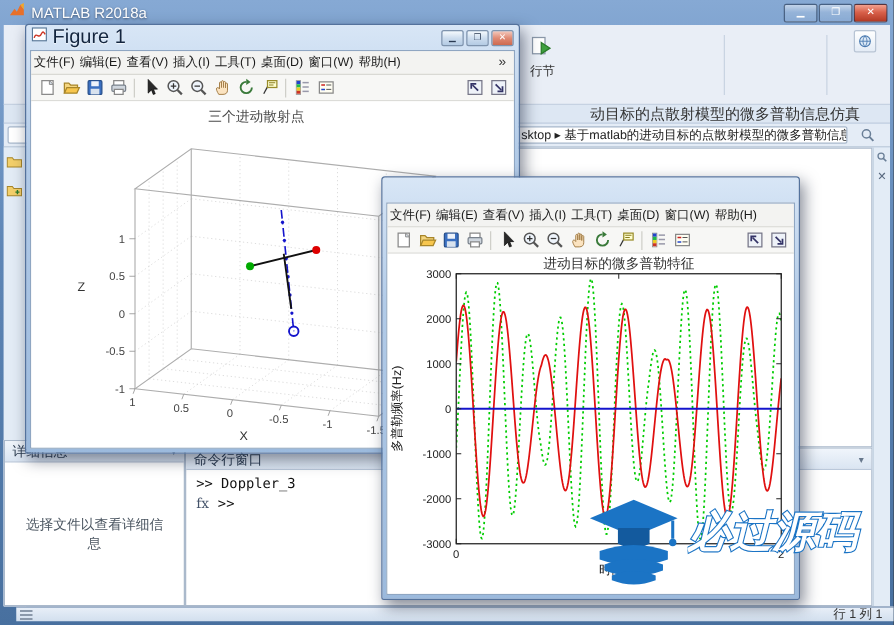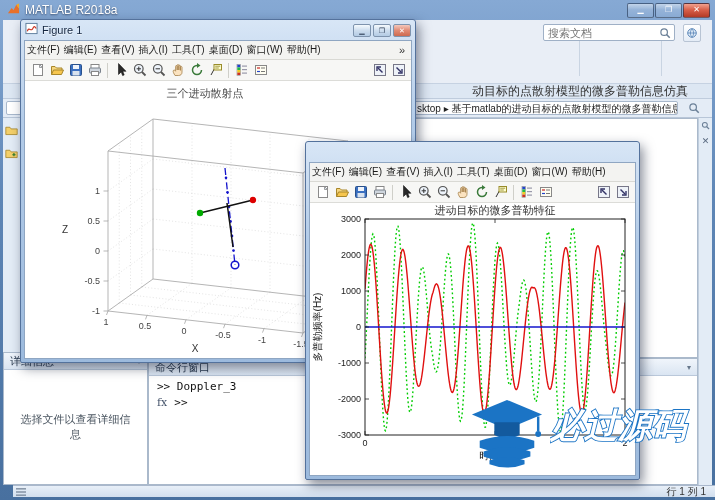--- a/index.html
+++ b/index.html
@@ -41,21 +41,21 @@
   .cw-pr{margin-left:7px;}
   .mw-statusbar{position:absolute;left:13px;top:485px;width:709px;height:12px;background:linear-gradient(#e8eff8,#d2dfee);border-top:1px solid #aab8cc;box-sizing:border-box;display:flex;align-items:center;font-size:10px;color:#333;}
   .sb-toggle{margin-left:2px;display:flex;align-items:center;}
   .sb-pos{margin-left:auto;margin-right:16px;line-height:11px;}
   
   .figwin{position:absolute;background:linear-gradient(180deg,#d8e6f6,#b2cbe8 30%,#9cbadd);
     border:1px solid #54729c;border-radius:3px 3px 2px 2px;box-shadow:3px 5px 12px rgba(15,25,50,.5);box-sizing:border-box;}
   #fig1win{left:20px;top:19px;width:396px;height:344px;z-index:10;}
   #fig2win{left:305px;top:141px;width:335px;height:339px;z-index:20;}
   .fig-titlebar{height:20px;display:flex;align-items:center;padding:0 4px;}
-  .fig-title{font-size:11px;color:#13253f;margin-left:4px;text-shadow:0 1px 1px rgba(255,255,255,.8);}
+  .fig-title{font-size:16px;color:#13253f;margin-left:4px;text-shadow:0 1px 1px rgba(255,255,255,.8);}
   .fig-controls{margin-left:auto;display:flex;gap:2px;}
   .fbtn{width:18px;height:13px;border:1px solid #7e93ad;border-radius:2px;
     background:linear-gradient(#f6fafd,#cdddee 50%,#b4cbe4);font-size:7px;line-height:11px;text-align:center;color:#2a3a52;box-sizing:border-box;}
   .fbtn.close{background:linear-gradient(#f4c9bd,#e08a74 50%,#cd6a50);color:#fff;}
   .fig-body{position:absolute;left:3px;right:3px;top:20px;bottom:3px;background:#f2f2f0;border:1px solid #8fa6c2;display:flex;flex-direction:column;box-sizing:border-box;}
   .fig-menubar{background:#f3f3f1;border-bottom:1px solid #d9d9d4;display:flex;align-items:center;flex:0 0 18px;box-sizing:border-box;}
   .fm-item{font-size:10px;color:#1a1a1a;padding:2px 2px;white-space:nowrap;}
   .fm-ovf{margin-left:auto;padding-right:6px;font-size:11px;color:#333;}
   .fig-toolbar{background:#f7f7f5;border-bottom:1px solid #dcdcd8;display:flex;align-items:center;padding:0 3px;flex:0 0 21px;box-sizing:border-box;}
   .ticon{width:19px;height:18px;display:flex;align-items:center;justify-content:center;}
@@ -81,31 +81,29 @@
         </svg></span>
     <span class="mw-title">MATLAB R2018a</span>
     <span class="mw-controls">
       <span class="mwbtn">▁</span>
       <span class="mwbtn">❐</span>
       <span class="mwbtn close">✕</span>
     </span>
   </div>
 
   <div class="mw-ribbon">
+    <div class="rib-btn frag-btn">
+      <span><svg width="18" height="18" viewBox="0 0 18 18">
+            <rect x="1" y="2" width="10" height="13" fill="#fff" stroke="#8a97a8"></rect>
+            <path d="M8,6 L15,10.5 L8,15 Z" fill="#3fa03f" stroke="#2a7a2a"></path>
+          </svg></span>
+      <span>行节</span>
+    </div>
     <div class="rib-sep" style="left:576px"></div>
     <div class="rib-sep" style="left:658px"></div>
-    <div class="search-box">
-      <input type="text" placeholder="搜索文档" style="">
-      <span style="padding-right:3px;display:flex">
-          <svg width="12" height="12" viewBox="0 0 14 14">
-            <circle cx="6" cy="6" r="3.8" fill="none" stroke="#6a7f97" stroke-width="1.4"></circle>
-            <line x1="8.8" y1="8.8" x2="12.5" y2="12.5" stroke="#6a7f97" stroke-width="1.8"></line>
-          </svg>
-        </span>
-    </div>
     <div class="help-btn">
         <svg width="12" height="12" viewBox="0 0 14 14">
           <circle cx="7" cy="7" r="5" fill="#dce9f6" stroke="#4a7ab0"></circle>
           <path d="M2,7 H12 M7,2 C4.5,5 4.5,9 7,12 M7,2 C9.5,5 9.5,9 7,12" fill="none" stroke="#4a7ab0" stroke-width="0.8"></path>
         </svg>
       </div>
   </div>
 
   <div class="mw-docbar">动目标的点散射模型的微多普勒信息仿真</div>
 

